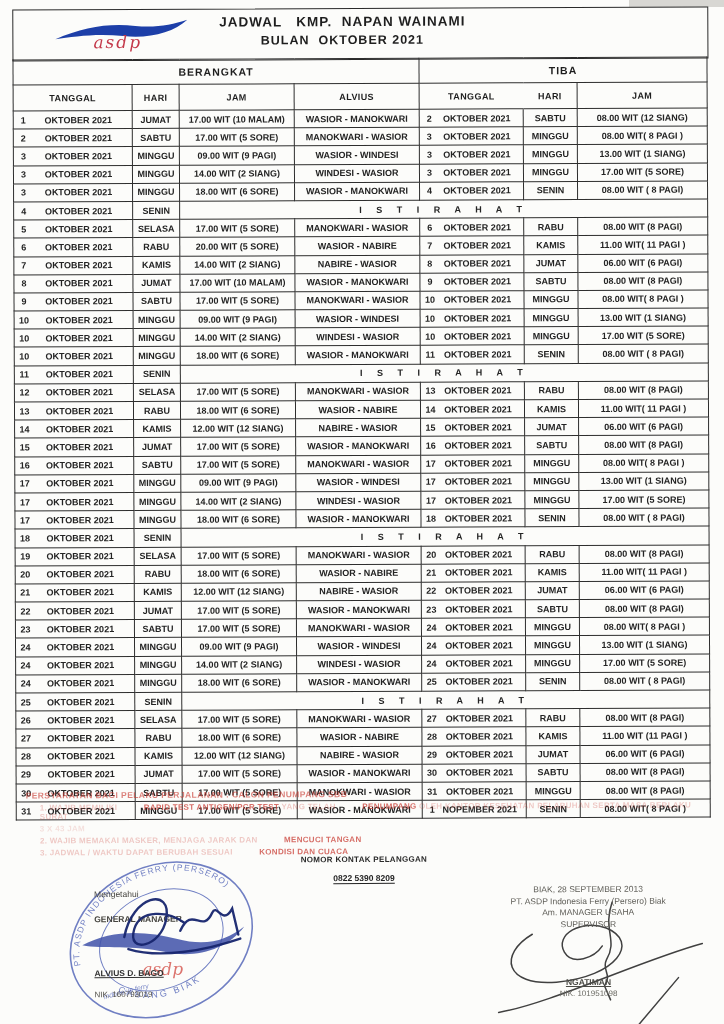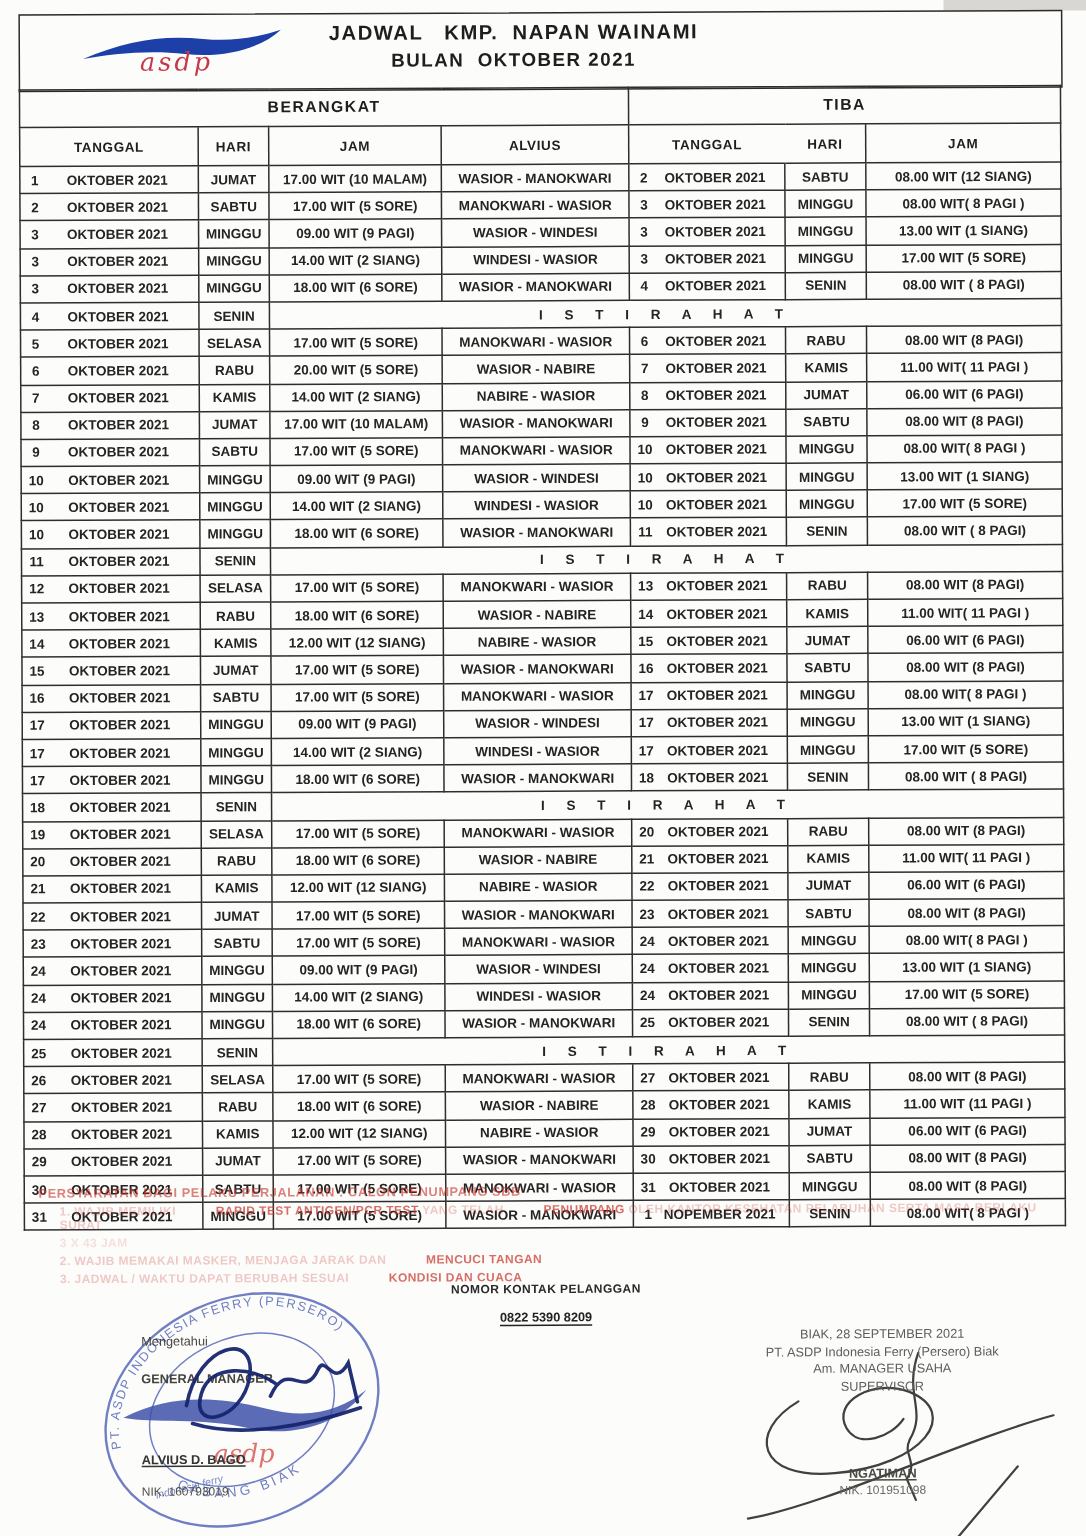--- a/index.html
+++ b/index.html
@@ -856,21 +856,21 @@
     </div>
     <svg class="sig-left-svg" width="150" height="85" viewBox="0 0 150 85">
       <g fill="none" stroke="#17256e" stroke-width="2.4" stroke-linecap="round" opacity="0.95">
         <path d="M 14 58 C 22 16, 62 8, 56 40 C 51 68, 16 76, 24 50 C 30 30, 58 32, 74 44"></path>
         <path d="M 70 52 C 82 26, 92 56, 102 34 C 107 24, 112 48, 122 30 L 128 56"></path>
         <path d="M 18 70 C 50 80, 94 72, 130 60"></path>
       </g>
     </svg>
 
     <div class="sign-right">
-      <div class="sr-line">BIAK, 28 SEPTEMBER 2021</div>
+      <div class="sr-line">BIAK, 28 SEPTEMBER 2013</div>
       <div class="sr-line">PT. ASDP Indonesia Ferry (Persero) Biak</div>
       <div class="sr-line">Am. MANAGER USAHA</div>
       <div class="sr-line">SUPERVISOR</div>
       <div class="sr-name">NGATIMAN</div>
       <div class="sr-nik">NIK. 101951098</div>
     </div>
     <svg class="sig-right-svg" width="220" height="140" viewBox="0 0 220 140">
       <g fill="none" stroke="#2c2c2c" stroke-width="1.5" stroke-linecap="round" opacity="0.9">
         <path d="M 42 40 C 8 60, 14 92, 66 88 C 126 83, 150 48, 116 34 C 92 25, 64 40, 74 58 C 82 72, 104 64, 112 52"></path>
         <path d="M 122 8 C 112 36, 128 46, 116 66 C 111 76, 122 80, 114 92 L 120 106"></path>

